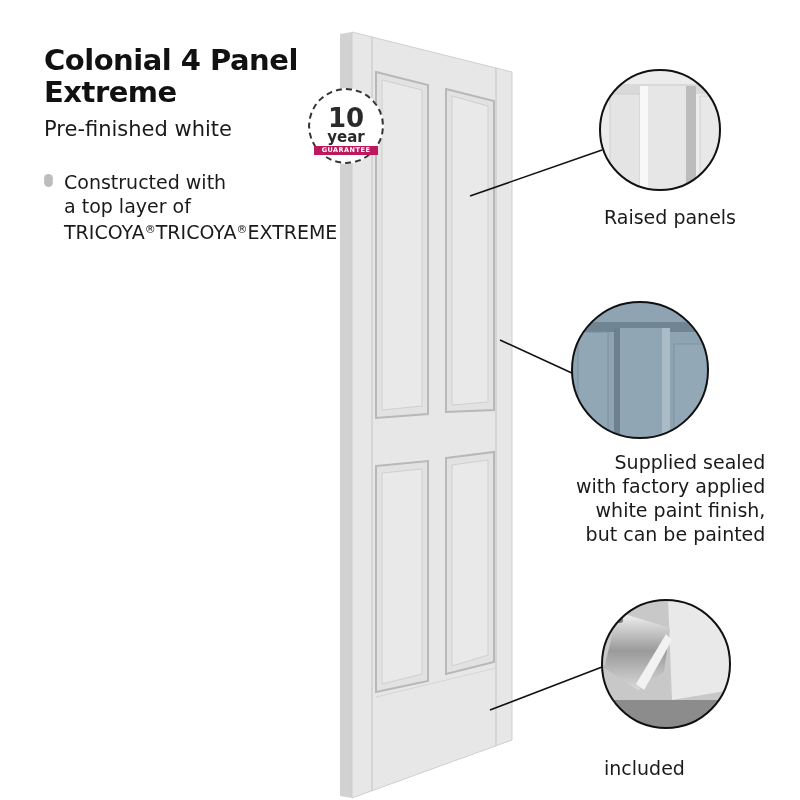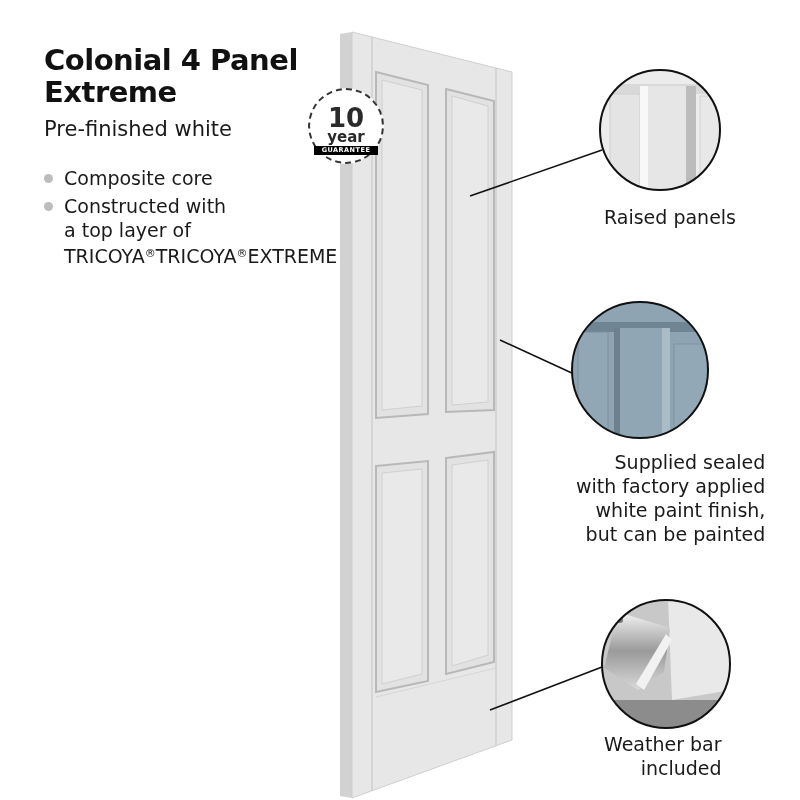--- a/index.html
+++ b/index.html
@@ -18,21 +18,21 @@
 
     .callout-label { position: absolute; font-size: 19px; line-height: 24px; color: #1a1a1a; text-align: right; }
     .lbl-raised { left: 604px; top: 205px; }
     .lbl-sealed { left: 576px; top: 450px; }
     .lbl-weather { left: 604px; top: 732px; }
 
     .badge { position: absolute; left: 308px; top: 88px; width: 76px; height: 76px; border-radius: 50%;
              background: #ffffff; border: 2px dashed #333; box-sizing: border-box; text-align: center; }
     .badge .num { display: block; font-size: 26px; font-weight: bold; line-height: 24px; margin-top: 16px; color: #2a2a2a; }
     .badge .yr { display: block; font-size: 15px; font-weight: bold; line-height: 14px; color: #2a2a2a; }
-    .badge .g { display: block; margin: 2px 4px 0; background: #000000; color: #fff; font-size: 6.5px;
+    .badge .g { display: block; margin: 2px 4px 0; background: #be185d; color: #fff; font-size: 6.5px;
                 font-weight: bold; letter-spacing: 0.5px; line-height: 9px; }
   </style>
 </head>
 <body>
 
 <svg class="art" viewBox="0 0 800 800" xmlns="http://www.w3.org/2000/svg">
   <defs>
     <clipPath id="c1">
         <circle cx="660" cy="130" r="60"></circle>
       </clipPath>
@@ -114,33 +114,32 @@
   <span class="yr">year</span>
   <span class="g">GUARANTEE</span>
 </div>
 
 <div class="title">Colonial 4 Panel Extreme</div>
 <div class="subtitle">Pre-finished white</div>
 
 <ul class="features">
   <li>
     <span class="bullet"></span>
-    <span>Composite core</span>
   </li>
   <li>
     <span class="bullet"></span>
     <span>Constructed with</span><br>
     <span>a top layer of</span><br>
     <span><span>TRICOYA</span><span class="reg">®</span><span>TRICOYA</span><span class="reg">®</span><span>EXTREME</span></span>
   </li>
 </ul>
 
 <div class="callout-label lbl-raised">Raised panels</div>
 <div class="callout-label lbl-sealed">
   <span>Supplied sealed</span><br>
   <span>with factory applied</span><br>
   <span>white paint finish,</span><br>
   <span>but can be painted</span>
 </div>
 <div class="callout-label lbl-weather">
-  <span>Weather bar</span><br>
+  <br>
   <span>included</span>
 </div>
 
 </body></html>

